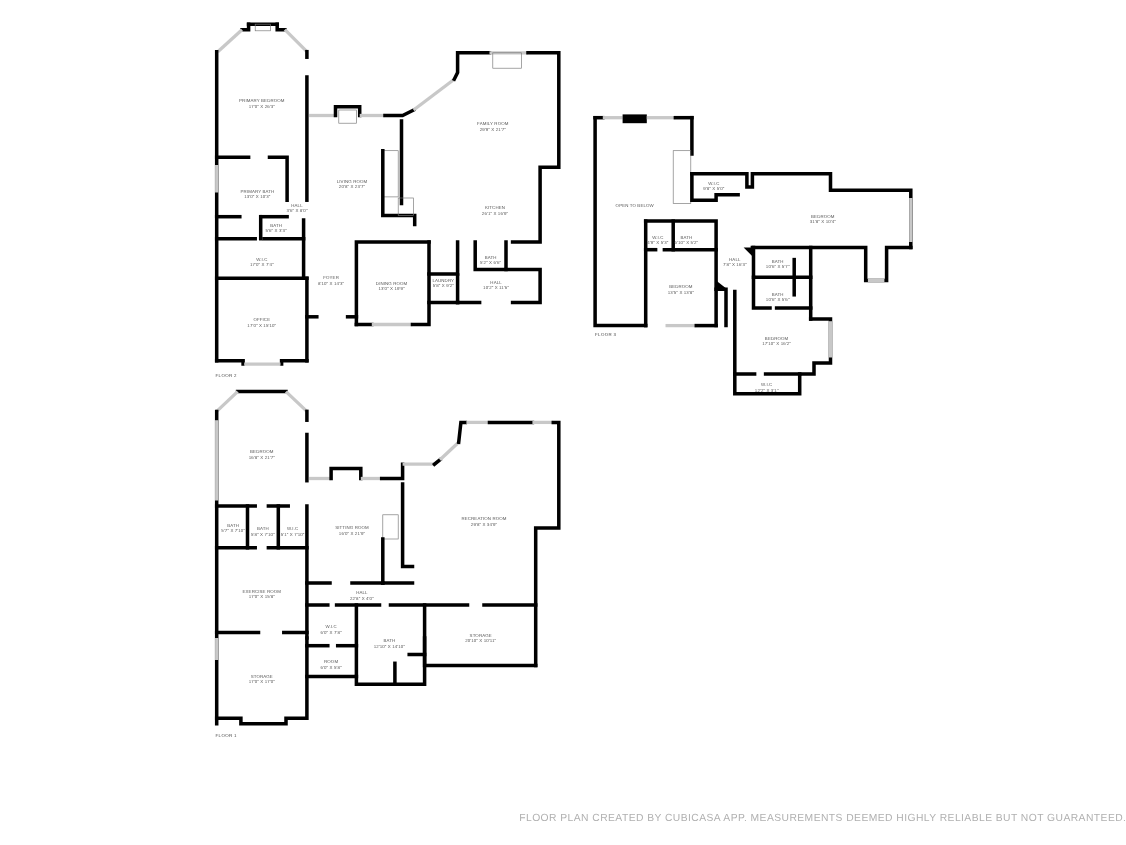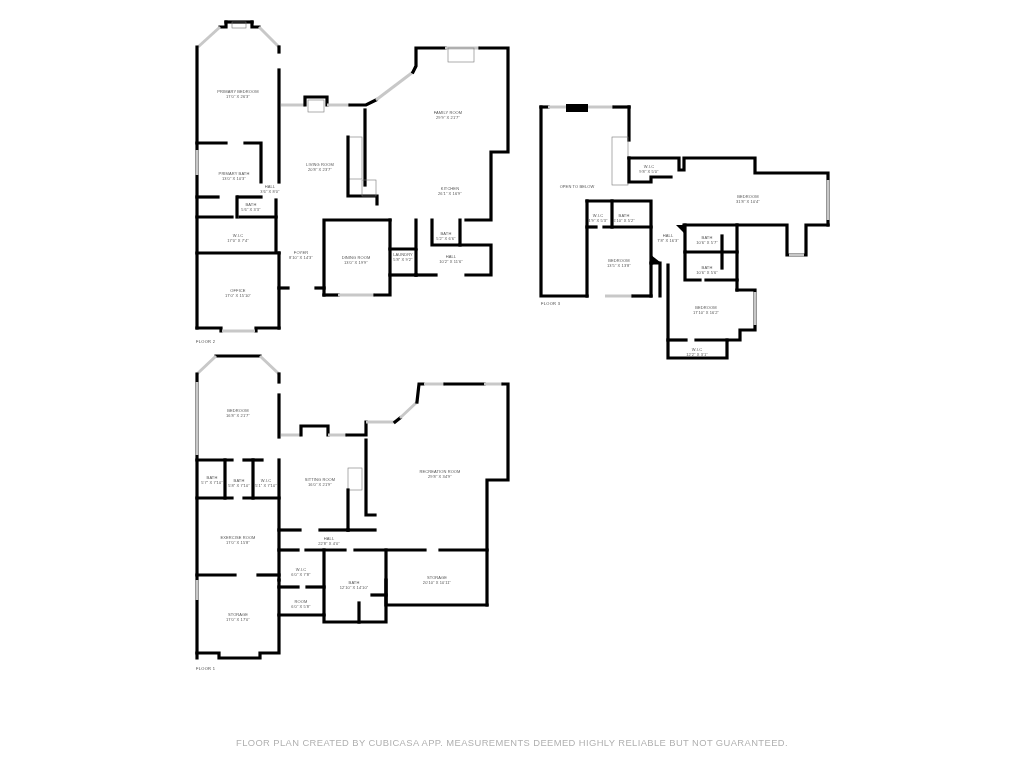--- a/index.html
+++ b/index.html
@@ -6,21 +6,21 @@
     body { width: 1024px; height: 768px; position: relative; overflow: hidden; font-family: "Liberation Sans", sans-serif; }
     svg.plan { position: absolute; left: 0; top: 0; width: 1024px; height: 768px; }
     .wall { stroke: #000; stroke-width: 3.2; fill: none; stroke-linecap: square; }
     .window { stroke: #c8c8c8; stroke-width: 3; fill: none; }
     .stairs { stroke: #777; stroke-width: 0.6; fill: none; }
     .hatch { stroke: #777; stroke-width: 0.6; fill: none; }
     .blk { fill: #000; }
     .lbl { position: absolute; text-align: center; color: #555; font-size: 4px; line-height: 5px; white-space: nowrap; transform: translateX(-50%); text-transform: uppercase; letter-spacing: 0.1px; }
     .lbl span { display: block; }
     .floor-lbl { position: absolute; font-size: 4px; color: #444; text-transform: uppercase; letter-spacing: 0.3px; }
-    .footer { position: absolute; left: 0; width: 1024px; top: 737px; text-align: center; font-size: 9.4px; color: #b0b0b0; letter-spacing: 0.4px; }
+    .footer { position: absolute; left: 0; width: 1024px; top: 737px; text-align: right; font-size: 9.4px; color: #b0b0b0; letter-spacing: 0.4px; }
   </style>
 </head>
 <body>
 
 <svg class="plan" viewBox="0 0 1024 768">
 
   <g>
 
     <polyline class="wall" points="226,22 252,22"></polyline>
     <rect x="232" y="22" width="14" height="6" class="hatch"></rect>

